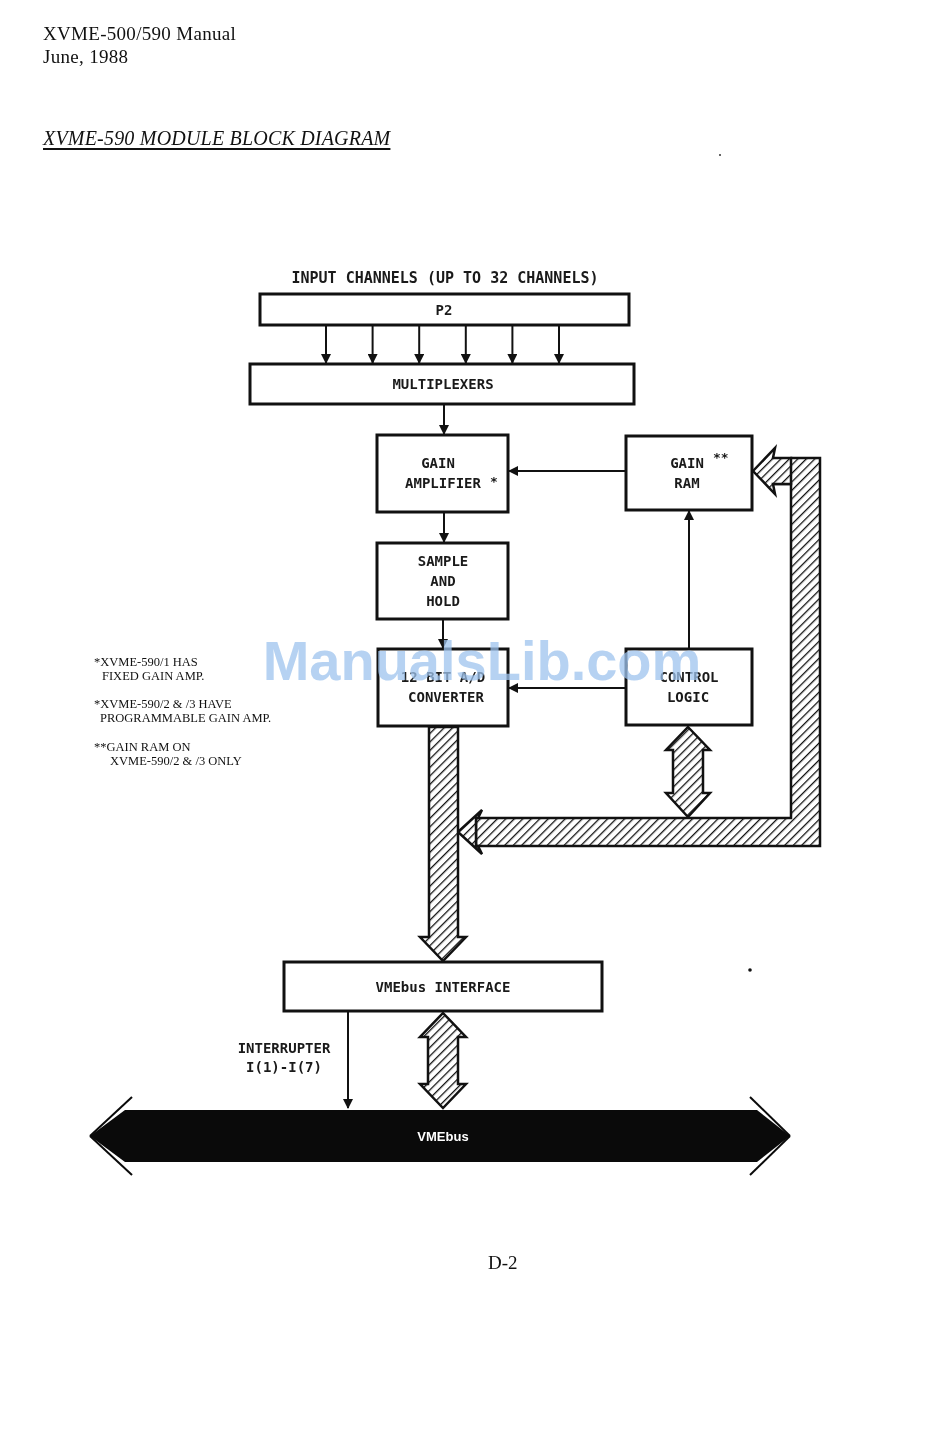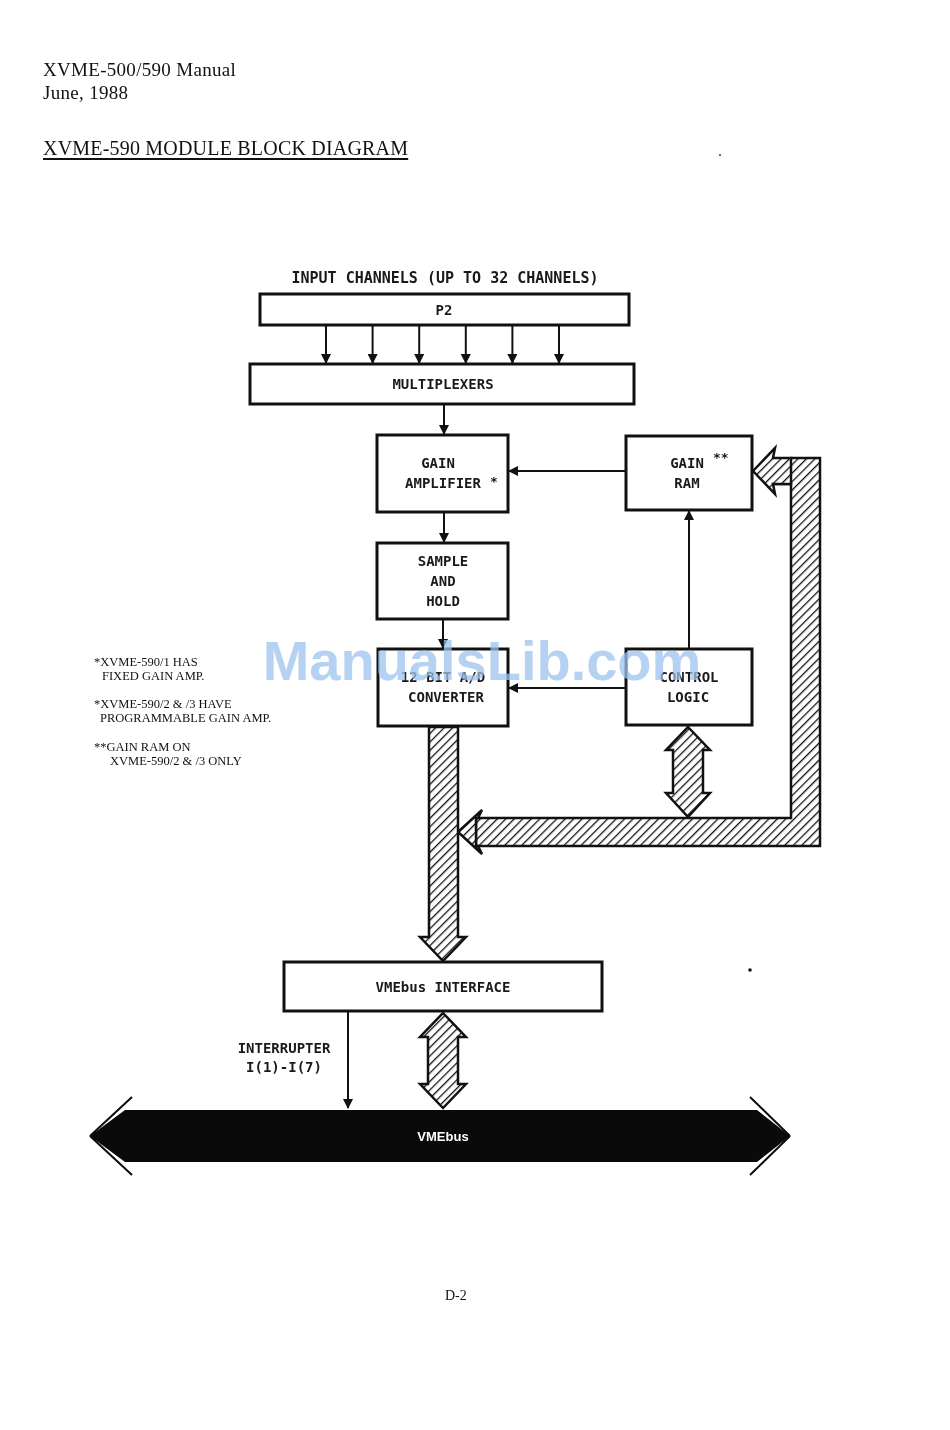--- a/index.html
+++ b/index.html
@@ -1,22 +1,22 @@
 <!DOCTYPE html>
 <html><head>
   <meta charset="utf-8">
   <style>
     html, body { margin: 0; padding: 0; background: #ffffff; }
     body { width: 950px; height: 1430px; position: relative; overflow: hidden; }
-    .serif { font-family: "Liberation Serif", "DejaVu Serif", serif; color: #111; margin-top: 36px; }
+    .serif { font-family: "Liberation Serif", "DejaVu Serif", serif; color: #111; }
     .hdr { position: absolute; left: 43px; font-size: 19px; line-height: 22px; letter-spacing: 0.3px; }
     #hdr-title { top: 23px; }
     #hdr-date { top: 46px; }
-    #section-title { position: absolute; left: 43px; top: 101px; font-size: 20px; text-decoration: underline; text-underline-offset: 3px; letter-spacing: 0.2px; }
-    #page-number { position: absolute; left: 445px; top: 1252px; font-size: 14px; }
+    #section-title { position: absolute; left: 43px; top: 127px; font-size: 20px; text-decoration: underline; text-underline-offset: 3px; letter-spacing: 0.2px; font-style: italic; }
+    #page-number { position: absolute; left: 488px; top: 1252px; font-size: 19px; }
     svg#diagram { position: absolute; left: 0; top: 0; }
     .mono { font-family: "DejaVu Sans Mono", "Liberation Mono", monospace; font-weight: bold; fill: #1a1a1a; }
     .note { font-family: "Liberation Serif", "DejaVu Serif", serif; font-size: 12.5px; fill: #111; }
     .box { fill: #fff; stroke: #111; stroke-width: 3; }
     .wire { stroke: #111; stroke-width: 2; fill: none; }
     .hatch { fill: url(#hatch); stroke: #111; stroke-width: 2.5; }
     .watermark { font-family: "Liberation Sans", "DejaVu Sans", sans-serif; font-size: 56px; font-weight: bold; fill: #9ec3ee; fill-opacity: 0.75; }
   </style>
 </head>
 <body>

